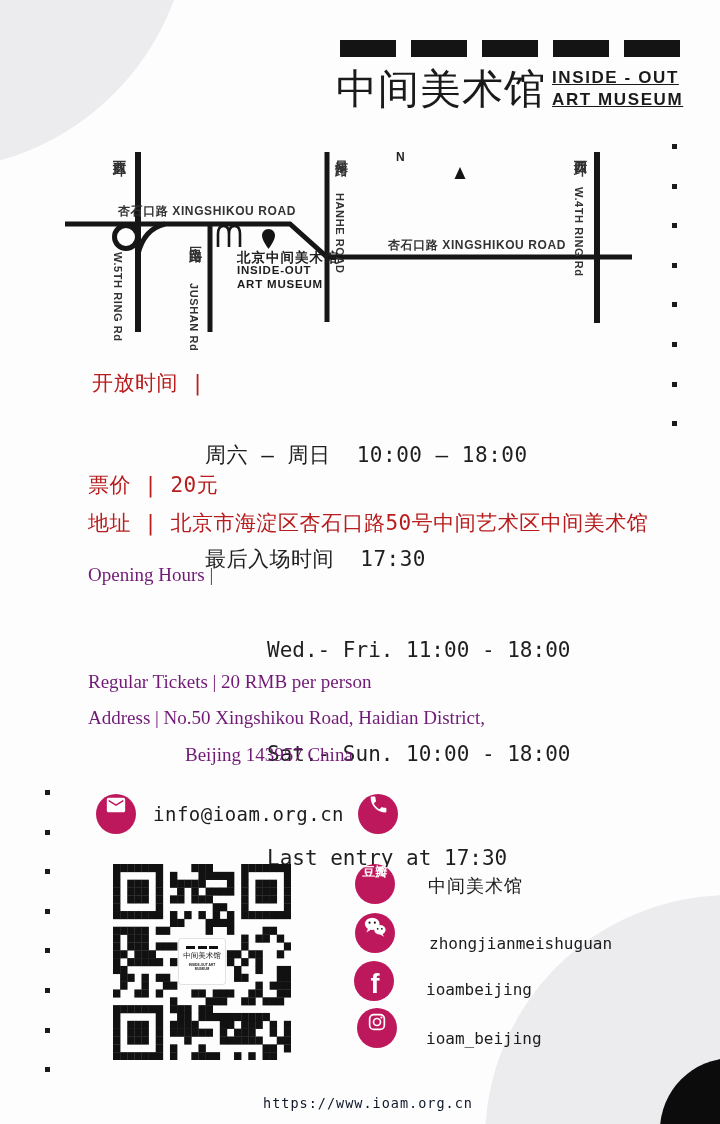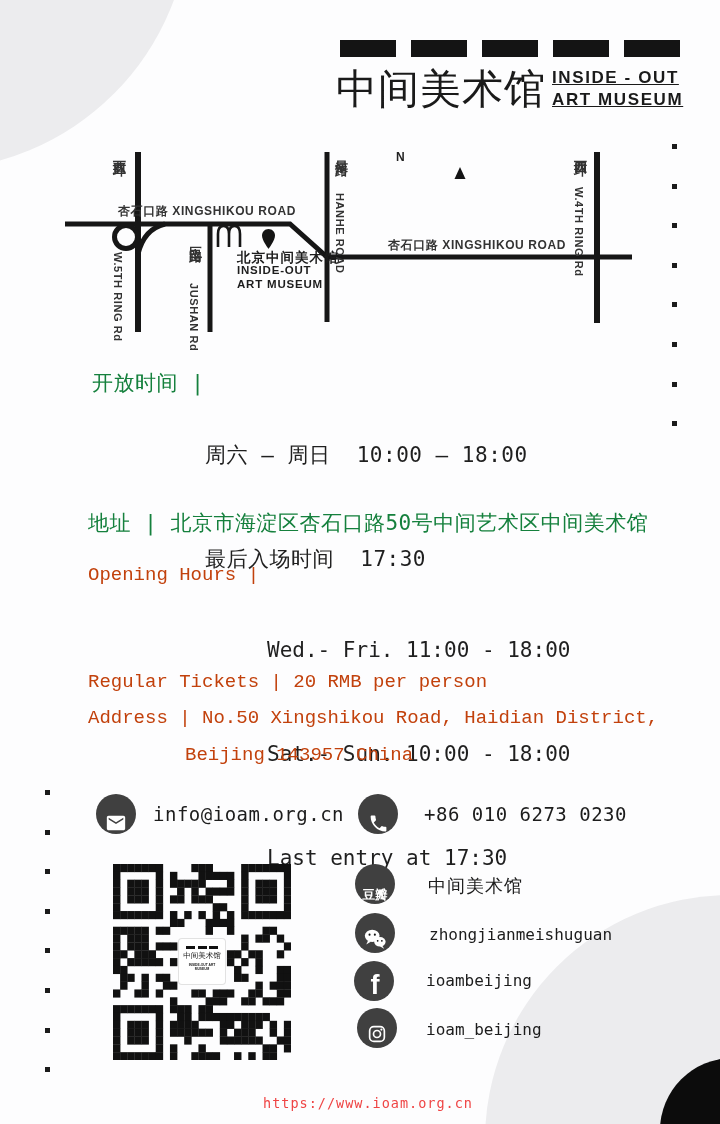--- a/index.html
+++ b/index.html
@@ -18,41 +18,41 @@
   .brand-en{position:absolute;font-size:17px;line-height:22px;font-weight:600;letter-spacing:1.6px;color:#1a1a1a;white-space:nowrap;text-decoration:underline;}
   
   .map-label{position:absolute;font-size:12px;font-weight:600;letter-spacing:0.6px;color:#333;white-space:nowrap;}
   .vlabel{position:absolute;writing-mode:vertical-rl;text-orientation:mixed;white-space:nowrap;color:#333;}
   .vcn{font-size:13px;font-weight:600;letter-spacing:2px;}
   .ven{font-size:11px;font-weight:700;letter-spacing:0.6px;}
   .museum-cn{position:absolute;font-size:13.5px;font-weight:600;letter-spacing:1px;color:#1d1d1d;white-space:nowrap;}
   .museum-en{position:absolute;font-size:11.5px;font-weight:700;letter-spacing:0.8px;color:#1d1d1d;white-space:nowrap;}
   .north-n{position:absolute;font-size:12px;font-weight:700;color:#222;}
   
-  .cn-text{position:absolute;font-family:"DejaVu Sans Mono","Liberation Sans",sans-serif;font-size:21px;letter-spacing:0.5px;color:#15803d;white-space:pre;}
+  .cn-text{position:absolute;font-family:"DejaVu Sans Mono","Liberation Sans",sans-serif;font-size:21px;letter-spacing:0.5px;color:#b91c1c;white-space:pre;}
   .cn-lines{position:absolute;font-family:"DejaVu Sans Mono","Liberation Sans",sans-serif;font-size:21px;letter-spacing:0.5px;color:#1f1f1f;line-height:34.6px;white-space:pre;}
-  .en-text{position:absolute;font-family:Liberation Mono, monospace;font-size:19px;color:#c2410c;white-space:pre;}
+  .en-text{position:absolute;font-family:Liberation Serif, serif;font-size:19px;color:#701a75;white-space:pre;}
   .en-lines{position:absolute;font-family:"DejaVu Sans Mono","Liberation Mono",monospace;font-size:21px;color:#1f1f1f;line-height:34.6px;white-space:pre;}
   
-  .icon-circle{position:absolute;width:40px;height:40px;border-radius:50%;background:#404040;display:flex;align-items:flex-end;justify-content:center;}
+  .icon-circle{position:absolute;width:40px;height:40px;border-radius:50%;background:#be185d;display:flex;align-items:flex-start;justify-content:center;}
   .contact-text{position:absolute;font-family:"DejaVu Sans Mono","Liberation Mono",monospace;font-size:19px;letter-spacing:0.5px;color:#1c1c1c;white-space:nowrap;}
   .social-cn{position:absolute;font-size:18px;letter-spacing:1px;color:#1c1c1c;font-family:"DejaVu Sans Mono","Liberation Sans",sans-serif;white-space:nowrap;}
-  .social-en{position:absolute;font-family:"DejaVu Sans Mono","Liberation Mono",monospace;font-size:16px;color:#1c1c1c;white-space:nowrap;}
+  .social-en{position:absolute;font-family:"DejaVu Sans Mono","Liberation Mono",monospace;font-size:16px;color:#1c1c1c;white-space:nowrap;margin-top:9px;}
   .douban-txt{color:#fff;font-size:12.5px;font-weight:700;letter-spacing:0;}
   .fb-txt{color:#fff;font-size:27px;font-weight:700;font-family:"Liberation Sans",sans-serif;margin-top:8px;margin-left:2px;}
   
   .qr-box{position:absolute;left:113px;top:864px;width:178px;height:196px;}
   .qr-box svg{display:block;}
   .qr-logo{position:absolute;left:66px;top:75px;width:46px;height:45px;background:#fff;border-radius:3px;
            box-shadow:0 0 0 1px #e2e2e2;display:flex;flex-direction:column;align-items:center;justify-content:center;gap:2px;}
   .qr-dashes{display:flex;gap:2.5px;}
   .qr-dash{width:9px;height:2.5px;background:#111;}
   .qr-cn{font-size:7.5px;color:#111;letter-spacing:0;white-space:nowrap;}
   .qr-en{font-size:6px;transform:scale(0.55);transform-origin:center top;color:#222;font-weight:700;text-align:center;line-height:1.15;width:60px;}
-  .footer-url{position:absolute;font-family:"DejaVu Sans Mono","Liberation Mono",monospace;font-size:13.5px;letter-spacing:1px;color:#ef4444;white-space:nowrap;text-align:center;}
+  .footer-url{position:absolute;font-family:"DejaVu Sans Mono","Liberation Mono",monospace;font-size:13.5px;letter-spacing:1px;color:#0f172a;white-space:nowrap;text-align:center;}
 </style>
 </head>
 <body>
 
 <div class="page">
 
   <div class="circle circle-gray" style="left:-330px;top:-350px;width:520px;height:520px;"></div>
   <div class="circle circle-gray" style="left:485px;top:895px;width:490px;height:490px;"></div>
   <div class="circle circle-black" style="left:660px;top:1058px;width:145px;height:145px;"></div>
   <div class="dots-strip" style="left:672px;top:144px;height:282px;"></div>
@@ -102,20 +102,21 @@
 
   <div class="museum-cn" style="left:237px;top:249px;">北京中间美术馆</div>
   <div class="museum-en" style="left:237px;top:264px;">INSIDE-OUT</div>
   <div class="museum-en" style="left:237px;top:278px;">ART MUSEUM</div>
 
   <div class="cn-text" style="left:92px;top:369px;">开放时间 |</div>
   <div class="cn-lines" style="left:205px;top:369px;">
     <div>周六 — 周日  10:00 — 18:00</div>
     <div>最后入场时间  17:30</div>
   </div>
+  <div class="cn-text" style="left:88px;top:471px;">票价 | 20元</div>
   <div class="cn-text" style="left:88px;top:509px;">地址 | 北京市海淀区杏石口路50号中间艺术区中间美术馆</div>
 
   <div class="en-text" style="left:88px;top:564px;">Opening Hours |</div>
   <div class="en-lines" style="left:267px;top:564px;">
     <div>Wed.- Fri. 11:00 - 18:00</div>
     <div>Sat.- Sun. 10:00 - 18:00</div>
     <div>Last entry at 17:30</div>
   </div>
   <div class="en-text" style="left:88px;top:671px;">Regular Tickets | 20 RMB per person</div>
   <div class="en-text" style="left:88px;top:707px;">Address | No.50 Xingshikou Road, Haidian District,</div>
@@ -125,21 +126,20 @@
     <svg width="22" height="22" viewBox="0 0 24 24">
         <path d="M20 4H4c-1.1 0-2 .9-2 2v12c0 1.1.9 2 2 2h16c1.1 0 2-.9 2-2V6c0-1.1-.9-2-2-2zm0 4.2-8 5-8-5V6.3l8 5 8-5v1.9z" fill="#fff"></path>
       </svg>
   </div>
   <div class="contact-text" style="left:153px;top:803px;">info@ioam.org.cn</div>
   <div class="icon-circle" style="left:358px;top:794px;">
     <svg width="21" height="21" viewBox="0 0 24 24">
         <path d="M6.6 10.8c1.4 2.8 3.8 5.1 6.6 6.6l2.2-2.2c.3-.3.7-.4 1-.2 1.1.4 2.3.6 3.6.6.6 0 1 .4 1 1V20c0 .6-.4 1-1 1C10.8 21 3 13.2 3 3.9c0-.6.4-1 1-1h3.5c.6 0 1 .4 1 1 0 1.2.2 2.4.6 3.6.1.3 0 .7-.2 1l-2.3 2.3z" fill="#fff"></path>
       </svg>
   </div>
-  <div class="contact-text" style="left:424px;top:803px;">+86 010 6273 0230</div>
 
   <div class="qr-box">
     <svg width="178" height="196" viewBox="0 0 178 196" fill="#111">
         <rect x="0.00" y="0.00" width="7.42" height="8.14"></rect>
         <rect x="7.12" y="0.00" width="7.42" height="8.14"></rect>
         <rect x="14.24" y="0.00" width="7.42" height="8.14"></rect>
         <rect x="21.36" y="0.00" width="7.42" height="8.14"></rect>
         <rect x="28.48" y="0.00" width="7.42" height="8.14"></rect>
         <rect x="35.60" y="0.00" width="7.42" height="8.14"></rect>
         <rect x="42.72" y="0.00" width="7.42" height="8.14"></rect>

